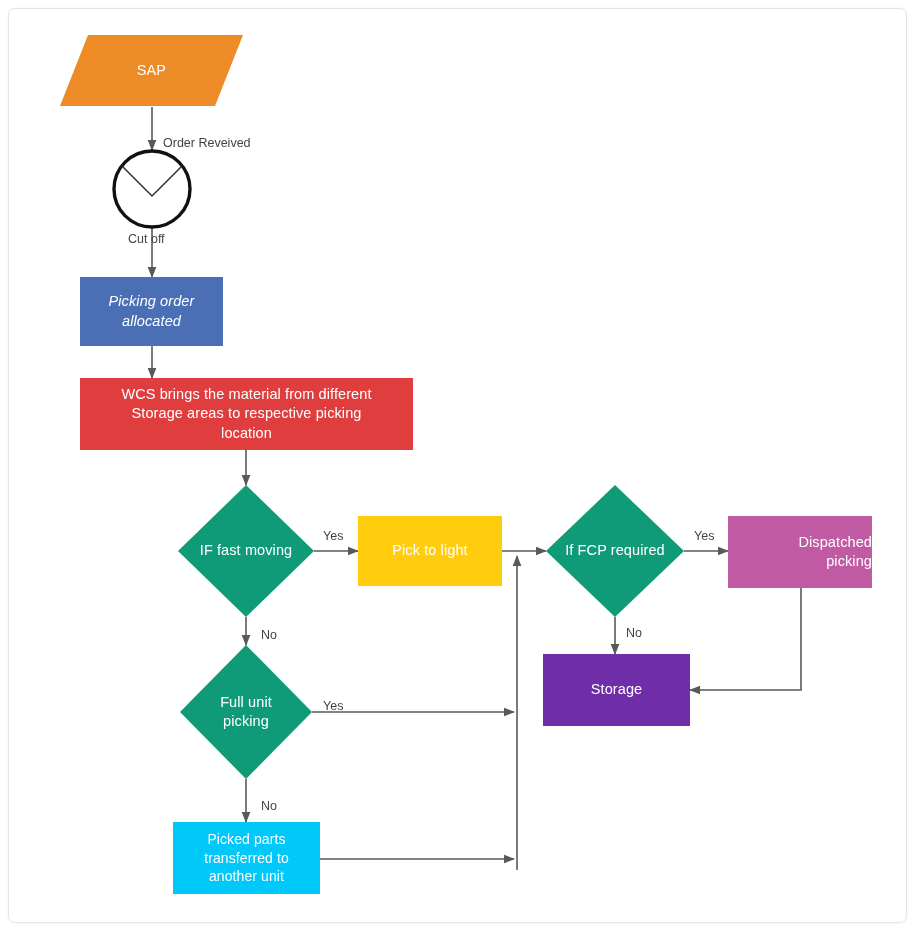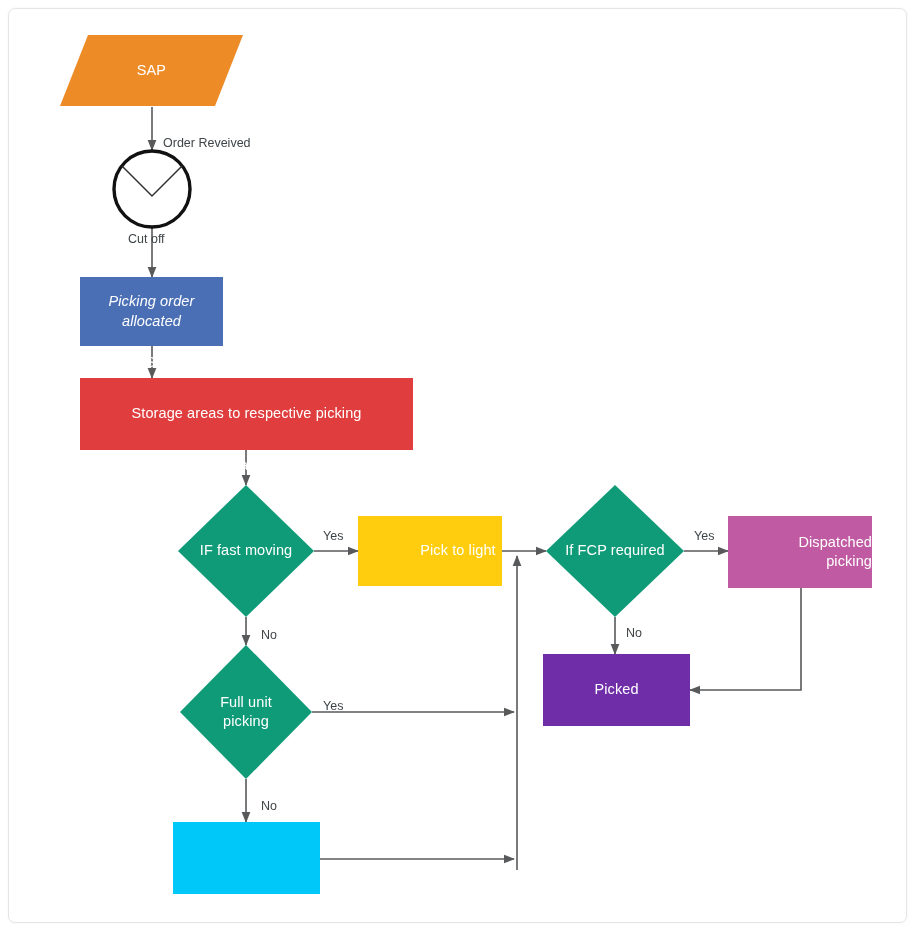--- a/index.html
+++ b/index.html
@@ -136,44 +136,49 @@
     <rect x="173" y="822" width="147" height="72" fill="#00C8F8"></rect>
   </svg>
 
   <div class="node-label" style="left:88px; top:35px; width:127px; height:71px;">SAP</div>
 
   <div class="node-label" style="left:80px; top:277px; width:143px; height:69px; flex-direction:column;font-style:italic;">
     <span>Picking order</span>
     <span>allocated</span>
   </div>
 
-  <div class="node-label" style="left:80px; top:378px; width:333px; height:72px; flex-direction:column;gap:32px;">
+  <div class="node-label" style="left:80px; top:378px; width:333px; height:72px; flex-direction:column;">
     <span>WCS brings the material from different</span>
     <span>Storage areas to respective picking</span>
     <span>location</span>
   </div>
 
   <div class="node-label" style="left:178px; top:531px; width:136px; height:40px;">IF fast moving</div>
 
-  <div class="node-label" style="left:358px; top:516px; width:144px; height:70px;padding-left:28px;">Pick to light</div>
+  <div class="node-label" style="left:358px; top:516px; width:144px; height:70px;">Pick to light</div>
 
   <div class="node-label" style="left:546px; top:531px; width:138px; height:40px;">If FCP required</div>
 
   <div class="node-label" style="left:728px; top:516px; width:144px; height:72px; flex-direction:column;align-items:flex-end;">
     <span>Dispatched</span>
     <span>picking</span>
   </div>
 
-  <div class="node-label" style="left:543px; top:654px; width:147px; height:72px;">Picked</div>
+  <div class="node-label" style="left:543px; top:654px; width:147px; height:72px;">Storage</div>
 
   <div class="node-label" style="left:180px; top:687px; width:132px; height:50px; flex-direction:column;">
     <span>Full unit</span>
     <span>picking</span>
   </div>
 
+  <div class="node-label small" style="left:173px; top:822px; width:147px; height:72px; flex-direction:column;">
+    <span>Picked parts</span>
+    <span>transferred to</span>
+    <span>another unit</span>
+  </div>
 
   <div class="edge-label" style="left:163px; top:136px;">Order Reveived</div>
 
   <div class="edge-label" style="left:128px; top:232px;">Cut off</div>
 
   <div class="edge-label" style="left:323px; top:529px;">Yes</div>
 
   <div class="edge-label" style="left:261px; top:628px;">No</div>
 
   <div class="edge-label" style="left:694px; top:529px;">Yes</div>

